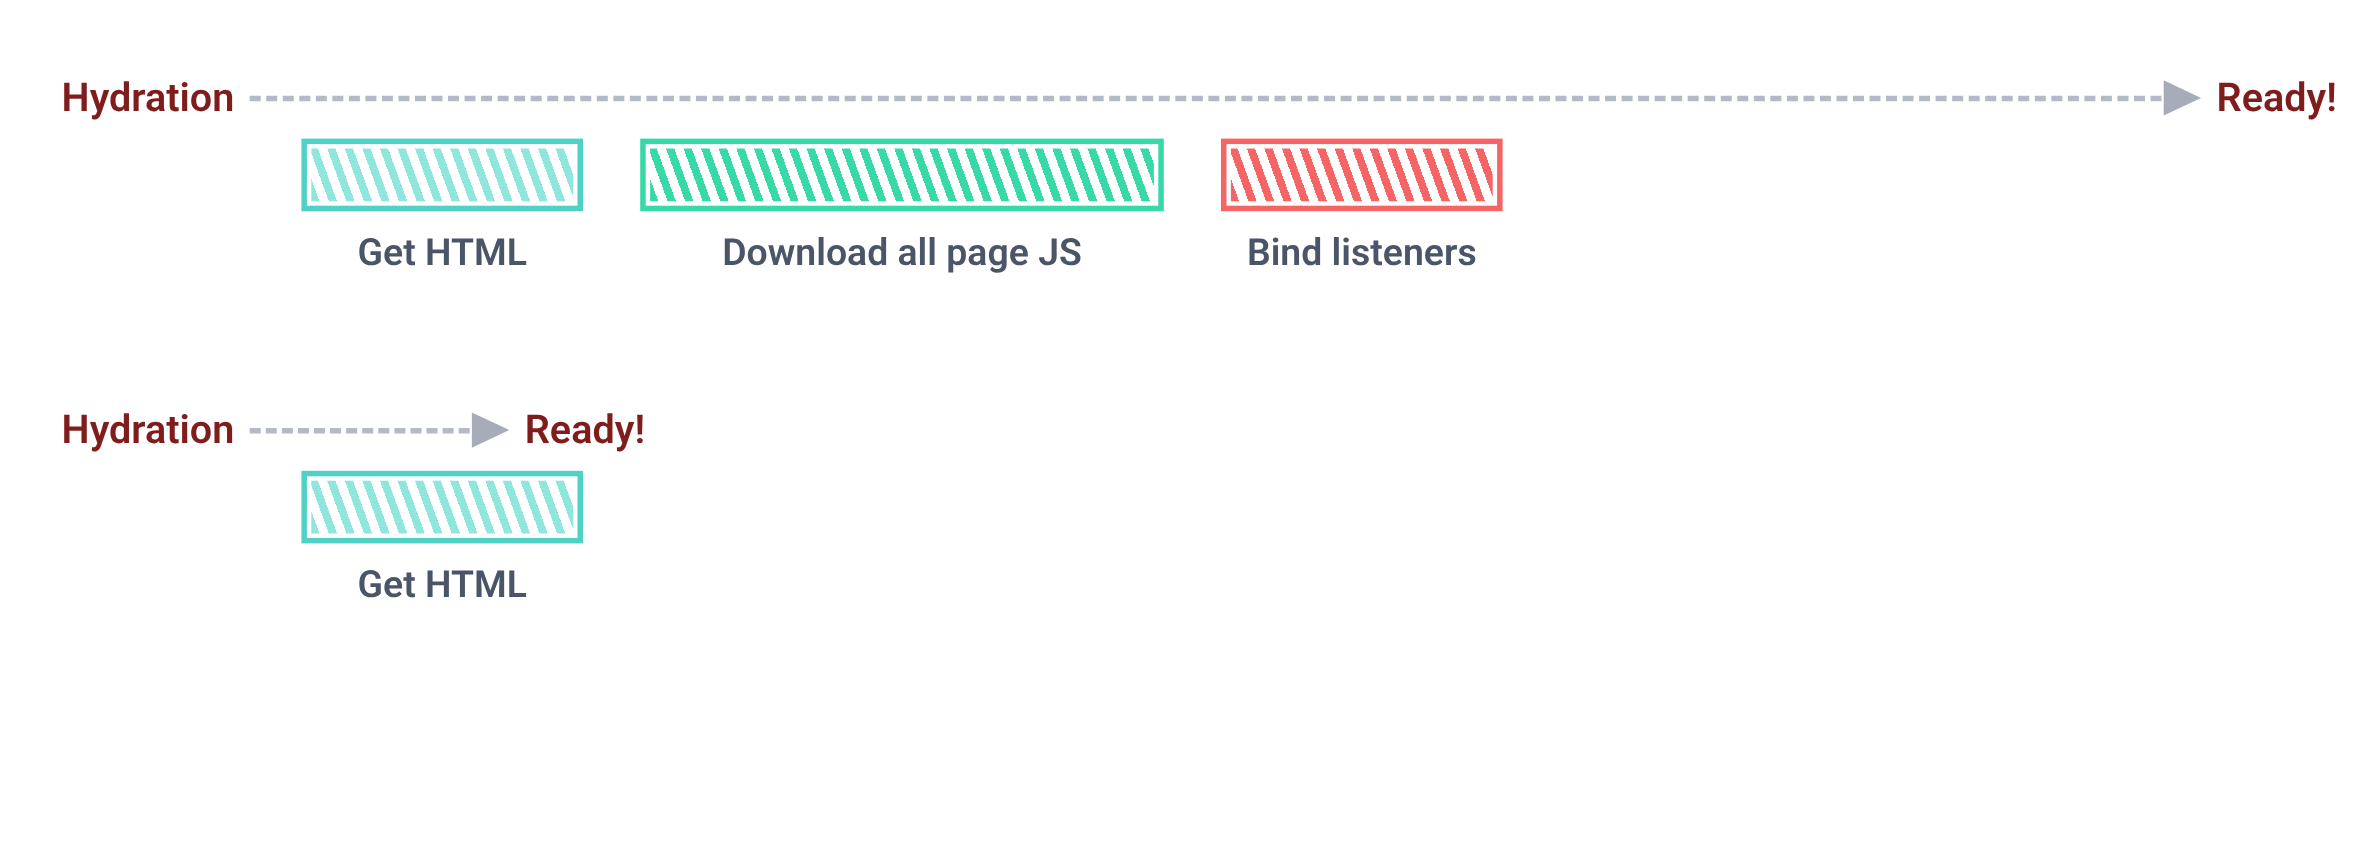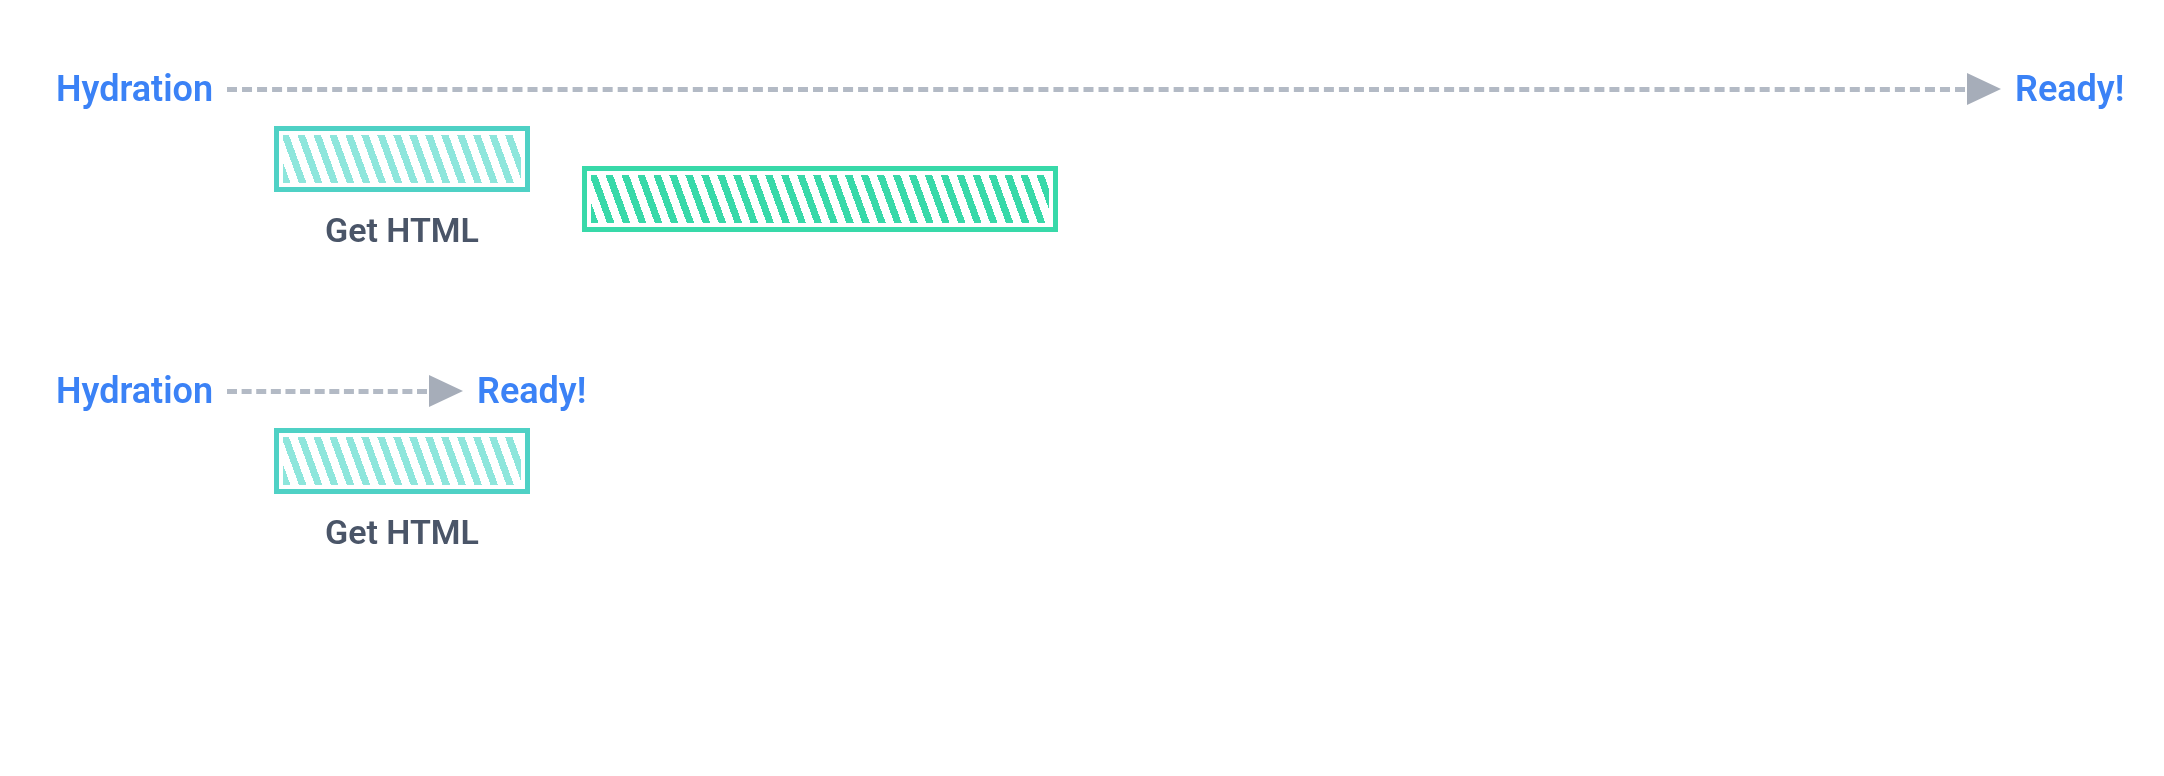--- a/index.html
+++ b/index.html
@@ -12,21 +12,21 @@
     color: #4a5568;
   }
   .row {
     display: flex;
     align-items: center;
     margin-bottom: 16px;
   }
   .label {
     font-size: 36px;
     font-weight: 600;
-    color: #3b82f6;
+    color: #7f1d1d;
     white-space: nowrap;
   }
   .dash-line {
     flex: 0 0 auto;
     height: 0;
     border-top: 5px dashed #b3bac5;
     margin-left: 14px;
     margin-right: 2px;
   }
   .arrow-head {
@@ -95,20 +95,27 @@
     <div class="stage">
       <div class="bar teal" style="width: 256px;">
         <div class="bar-hatch"></div>
       </div>
       <div class="stage-label">Get HTML</div>
     </div>
     <div class="stage">
       <div class="bar green" style="width: 476px;">
         <div class="bar-hatch"></div>
       </div>
+      <div class="stage-label">Download all page JS</div>
+    </div>
+    <div class="stage">
+      <div class="bar coral" style="width: 256px;">
+        <div class="bar-hatch"></div>
+      </div>
+      <div class="stage-label">Bind listeners</div>
     </div>
   </div>
 
 <div class="section2">
   <div class="row">
     <span class="label">Hydration</span>
     <div class="dash-line" style="width:200px"></div>
     <div class="arrow-head"></div>
     <span class="label">Ready!</span>
   </div>

